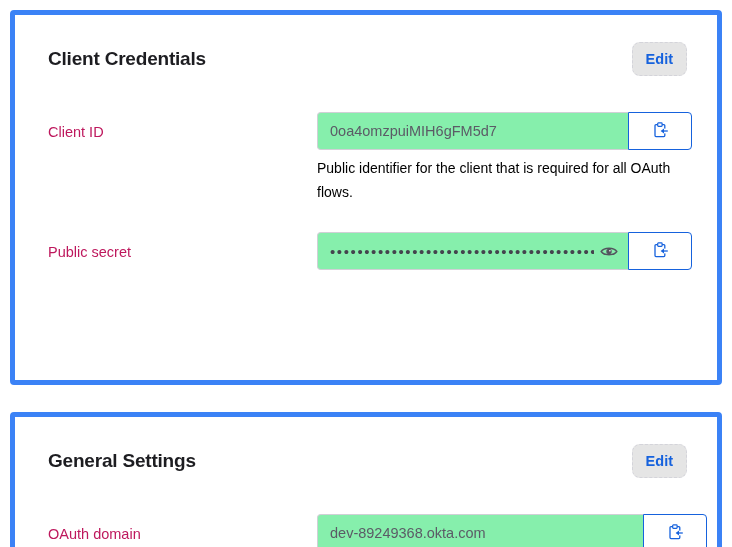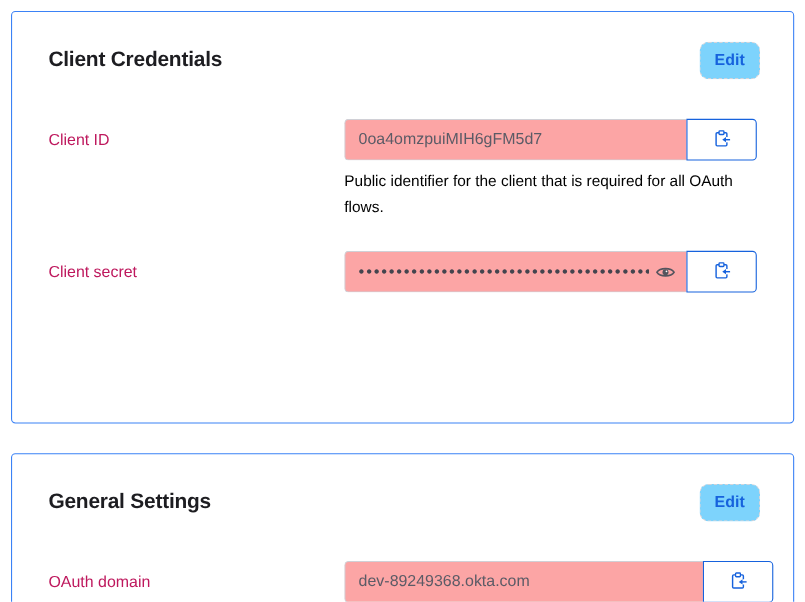--- a/index.html
+++ b/index.html
@@ -3,54 +3,54 @@
 <meta charset="utf-8">
 <style>
   * { margin:0; padding:0; box-sizing:border-box; }
   html,body { background:#ffffff; }
   body {
     width:732px; height:547px; position:relative; overflow:hidden;
     font-family:"Liberation Sans", sans-serif; color:#1d1d21;
   }
   .card {
     position:absolute; left:10px; width:712px; background:#fff;
-    border:1px solid #3b82f6; border-radius:4px;
+    border:5px solid #3b82f6; border-radius:4px;
     padding:25px 30px 0 33px;
   }
   .card-1 { top:10px; height:375px; }
   .card-2 { top:412px; height:180px; }
 
   .card-header {
     display:flex; justify-content:space-between; align-items:center;
     height:37px;
   }
   .card-title {
     font-size:19px; font-weight:700; letter-spacing:-0.2px; color:#1d1d21;
   }
   .edit-link {
     border:1px dashed #d4d4da; border-radius:8px;
-    padding:8px 13px; cursor:pointer; background:#7dd3fc;
+    padding:8px 13px; cursor:pointer; background:#e5e5e5;
     color:#1662dd; font-size:14.5px; font-weight:700;
     font-family:"Liberation Sans", sans-serif;
   }
 
   .field-row { display:flex; align-items:flex-start; }
   .row-first { margin-top:35px; }
   .row-next  { margin-top:28px; }
   .field-label {
     width:269px; flex:0 0 269px; padding-top:10px;
     font-size:14.5px; color:#be185d; line-height:20px;
   }
   .field-main { flex:1; }
 
   .input-group { display:flex; align-items:stretch; }
   .text-input {
     display:flex; align-items:center; justify-content:space-between;
     width:311px; height:38px; padding:0 10px 0 12px;
-    background:#fca5a5; border:1px solid #d0d0d6; border-right:none;
+    background:#86efac; border:1px solid #d0d0d6; border-right:none;
     border-radius:4px 0 0 4px;
     font-size:14.5px; color:#5b5b66; white-space:nowrap; overflow:hidden;
   }
   .text-input.wide { width:326px; }
   .masked {
     font-size:15px; letter-spacing:1.6px; color:#44444e;
     overflow:hidden; white-space:nowrap;
   }
   .eye-btn {
     flex:0 0 auto; display:flex; align-items:center; cursor:pointer;
@@ -94,21 +94,21 @@
               <rect x="11.6" y="8.35" width="4.2" height="1.3" fill="#1662dd"></rect>
             </svg>
           </span>
         </button>
       </div>
       <p class="help-text help-id">Public identifier for the client that is required for all OAuth flows.</p>
     </div>
   </div>
 
   <div class="field-row row-next">
-    <div class="field-label">Client secret</div>
+    <div class="field-label">Public secret</div>
     <div class="field-main">
       <div class="input-group">
         <div class="text-input">
           <span class="masked">••••••••••••••••••••••••••••••••••••••••••</span>
           <span class="eye-btn">
             <svg width="18" height="13" viewBox="0 0 18 13">
               <path d="M1.2 6.5 C4 2.1 14 2.1 16.8 6.5 C14 10.9 4 10.9 1.2 6.5 Z" fill="none" stroke="#54545e" stroke-width="1.4"></path>
               <circle cx="9" cy="6.5" r="2.7" fill="#54545e"></circle>
               <circle cx="9.9" cy="5.7" r="0.8" fill="#ffffff"></circle>
             </svg>

